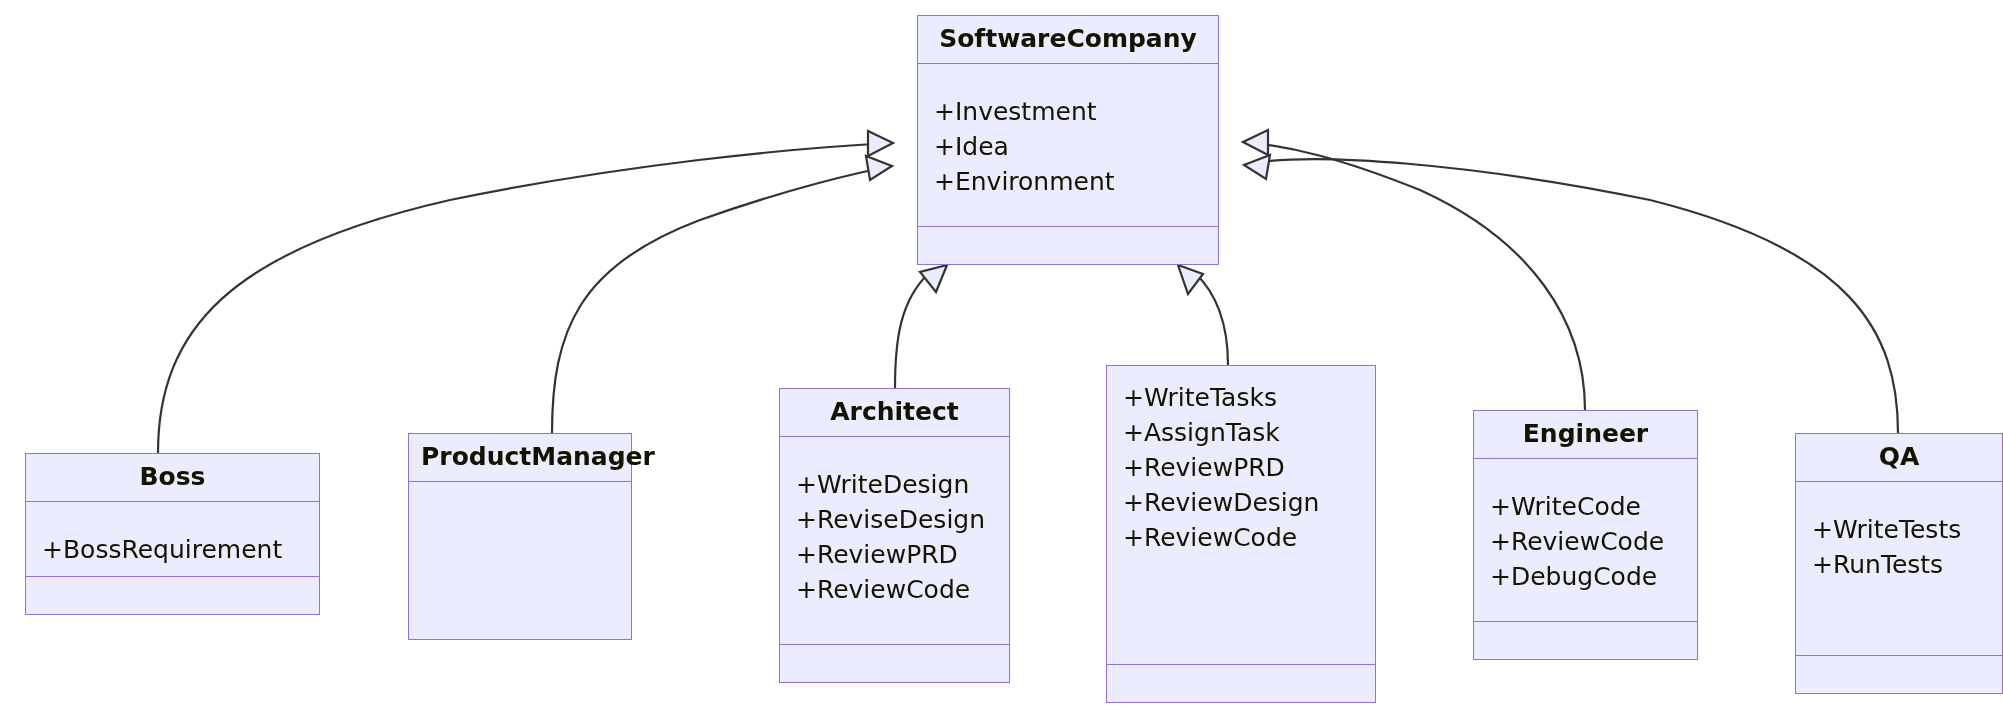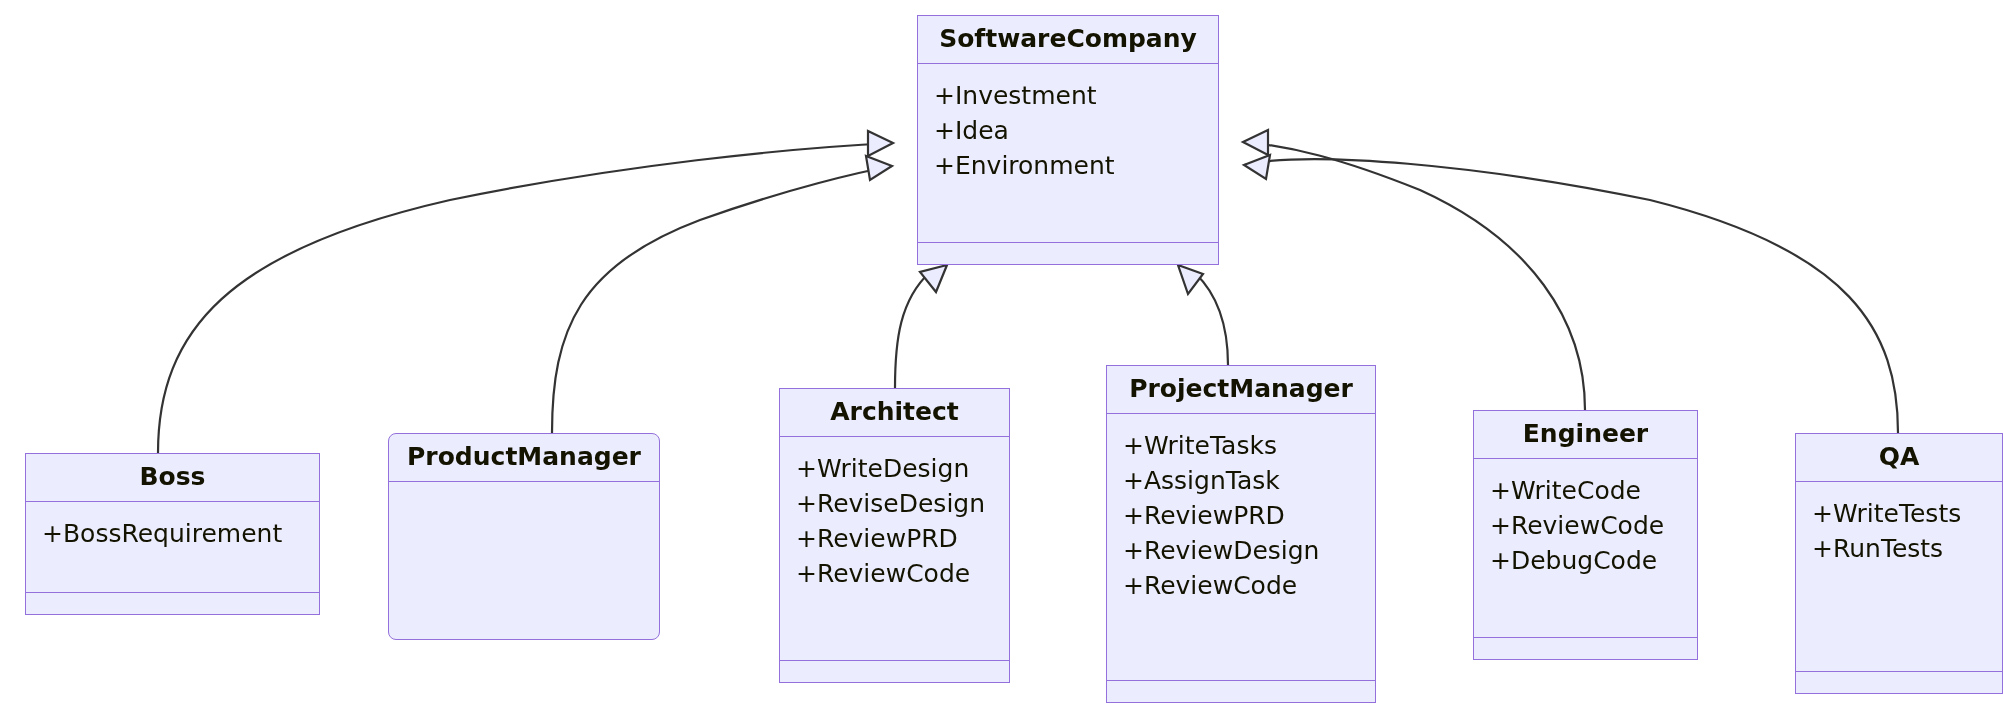--- a/index.html
+++ b/index.html
@@ -26,20 +26,21 @@
     height: 722px;
     pointer-events: none;
   }
   .uml-class {
     position: absolute;
     box-sizing: border-box;
     background: #ECECFF;
     border: 1.6px solid #9370DB;
     display: flex;
     flex-direction: column;
+    gap: 16px;
   }
   .class-title {
     font-weight: bold;
     font-size: 25px;
     color: #131300;
     text-align: center;
     padding: 9px 12px 10px 12px;
     border-bottom: 1.6px solid #9370DB;
     line-height: 1.12;
     white-space: nowrap;
@@ -111,36 +112,35 @@
         </div>
         <div class="class-methods"></div>
       </div>
       <div class="uml-class" style="left: 10px; top: 453px; width: 295px; height: 162px; margin-left: 15px;">
         <div class="class-title">Boss</div>
         <div class="class-members">
           <div class="member-row">+BossRequirement</div>
         </div>
         <div class="class-methods"></div>
       </div>
-      <div class="uml-class" style="left: 388px; top: 433px; width: 272px; height: 207px; border-radius: 8px;">
+      <div class="uml-class" style="left: 408px; top: 433px; width: 224px; height: 207px;">
         <div class="class-title">ProductManager</div>
         <div class="class-methods"></div>
       </div>
       <div class="uml-class" style="left: 779px; top: 388px; width: 231px; height: 295px;">
         <div class="class-title">Architect</div>
         <div class="class-members">
           <div class="member-row">+WriteDesign</div>
           <div class="member-row">+ReviseDesign</div>
           <div class="member-row">+ReviewPRD</div>
           <div class="member-row">+ReviewCode</div>
         </div>
         <div class="class-methods"></div>
       </div>
       <div class="uml-class" style="left: 1106px; top: 365px; width: 270px; height: 338px;">
-        <div class="class-title">ProjectManager</div>
         <div class="class-members">
           <div class="member-row">+WriteTasks</div>
           <div class="member-row">+AssignTask</div>
           <div class="member-row">+ReviewPRD</div>
           <div class="member-row">+ReviewDesign</div>
           <div class="member-row">+ReviewCode</div>
         </div>
         <div class="class-methods"></div>
       </div>
       <div class="uml-class" style="left: 1473px; top: 410px; width: 225px; height: 250px;">

